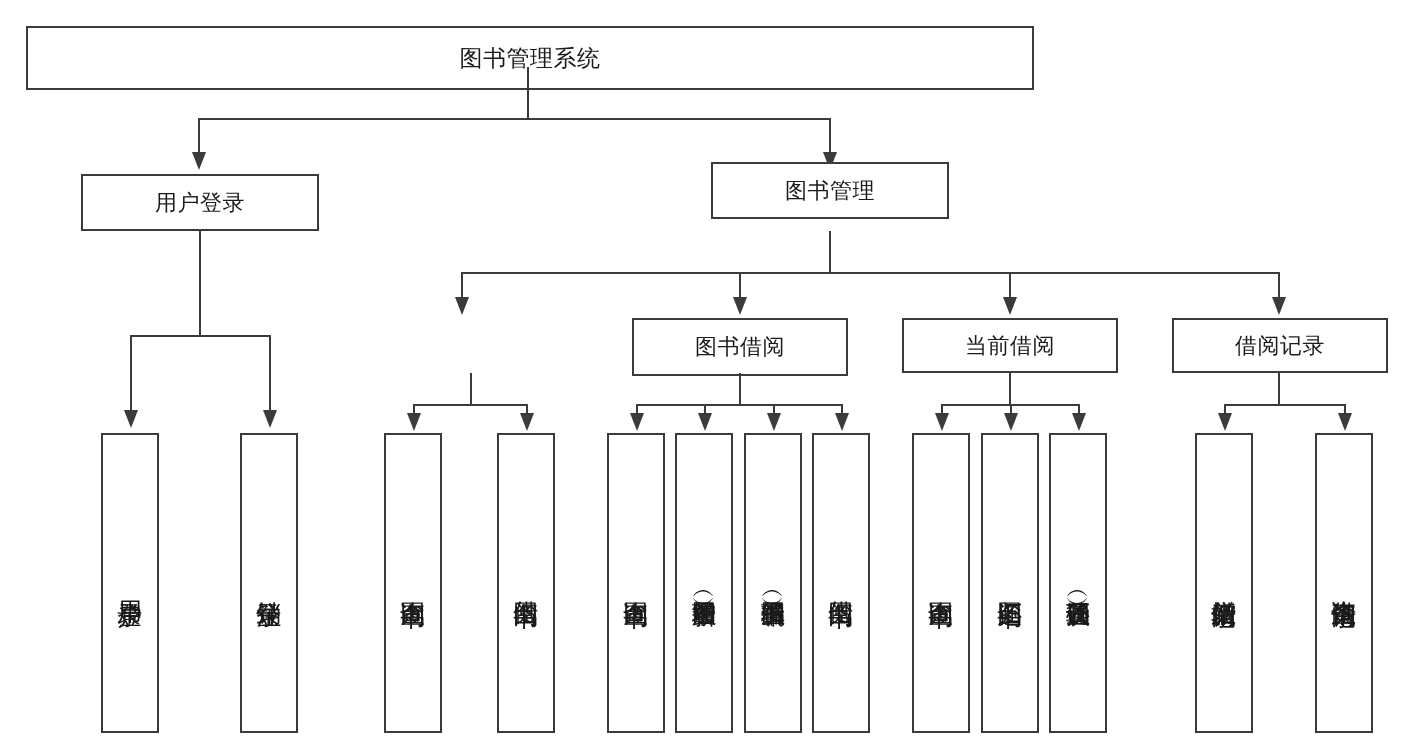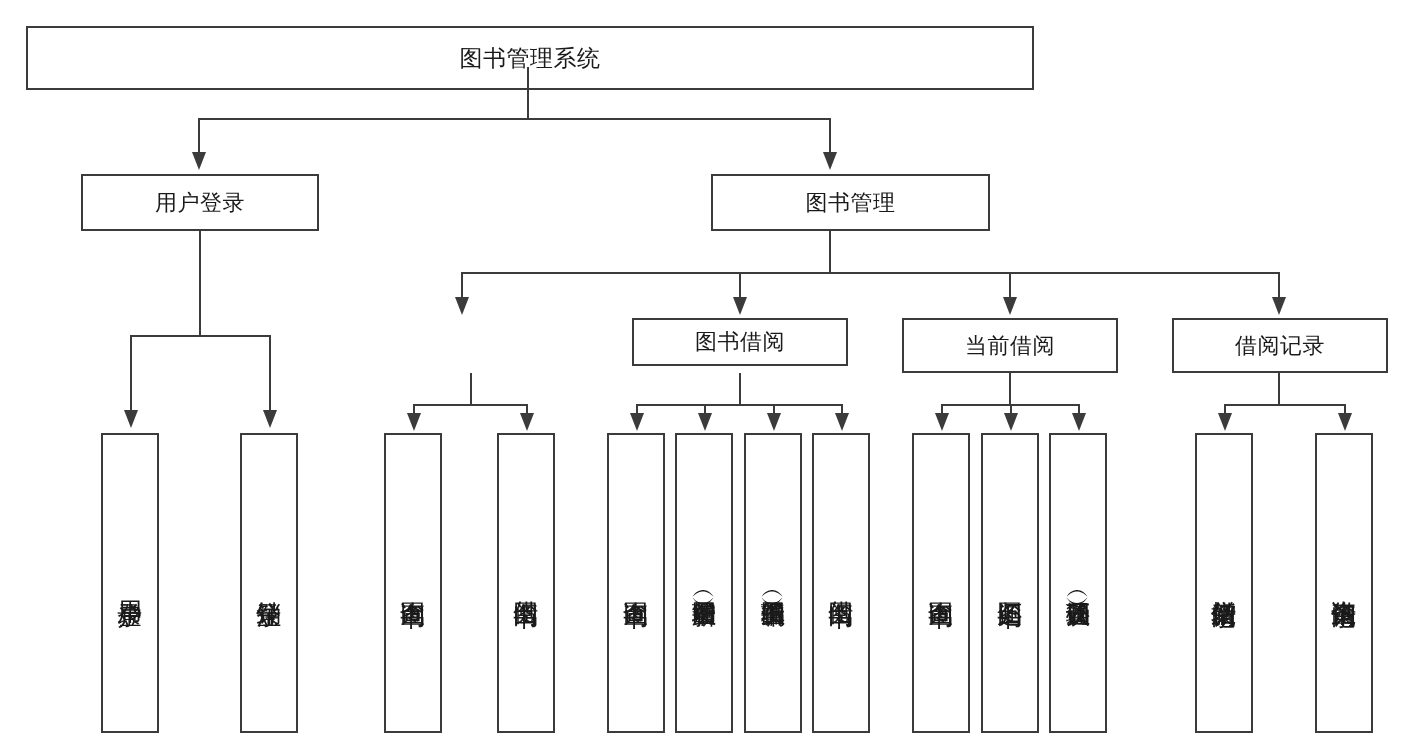--- a/index.html
+++ b/index.html
@@ -95,21 +95,21 @@
   <div class="vline" style="left:198px;top:118px;height:38px;"></div>
   <div class="arrow" style="left:192px;top:152px;"></div>
 
   <div class="vline" style="left:829px;top:118px;height:38px;"></div>
   <div class="arrow" style="left:823px;top:152px;"></div>
 
   <div class="node h" style="left:81px;top:174px;width:238px;height:57px;">
     <span class="label">用户登录</span>
   </div>
 
-  <div class="node h" style="left:711px;top:174px;width:279px;height:57px;">
+  <div class="node h" style="left:711px;top:162px;width:238px;height:57px;">
     <span class="label">图书管理</span>
   </div>
 
   <div class="vline" style="left:199px;top:231px;height:105px;"></div>
   <div class="hline" style="left:131px;top:335px;width:140px;"></div>
   <div class="vline" style="left:130px;top:335px;height:78px;"></div>
   <div class="arrow" style="left:124px;top:410px;"></div>
   <div class="vline" style="left:269px;top:335px;height:78px;"></div>
   <div class="arrow" style="left:263px;top:410px;"></div>
 
@@ -122,21 +122,21 @@
   <div class="vline" style="left:739px;top:272px;height:28px;"></div>
   <div class="arrow" style="left:733px;top:297px;"></div>
 
   <div class="vline" style="left:1009px;top:272px;height:28px;"></div>
   <div class="arrow" style="left:1003px;top:297px;"></div>
 
   <div class="vline" style="left:1278px;top:272px;height:28px;"></div>
   <div class="arrow" style="left:1272px;top:297px;"></div>
 
 
-  <div class="node h" style="left:632px;top:318px;width:216px;height:48px;">
+  <div class="node h" style="left:632px;top:318px;width:216px;height:58px;">
     <span class="label">图书借阅</span>
   </div>
 
   <div class="node h" style="left:902px;top:318px;width:216px;height:55px;">
     <span class="label">当前借阅</span>
   </div>
 
   <div class="node h" style="left:1172px;top:318px;width:216px;height:55px;">
     <span class="label">借阅记录</span>
   </div>

